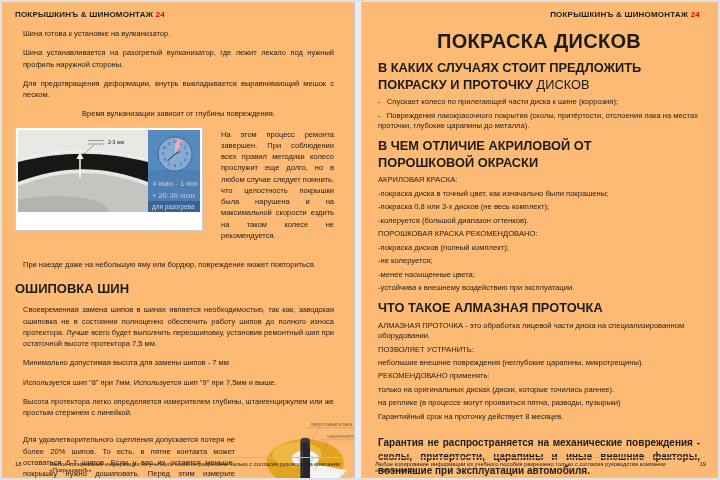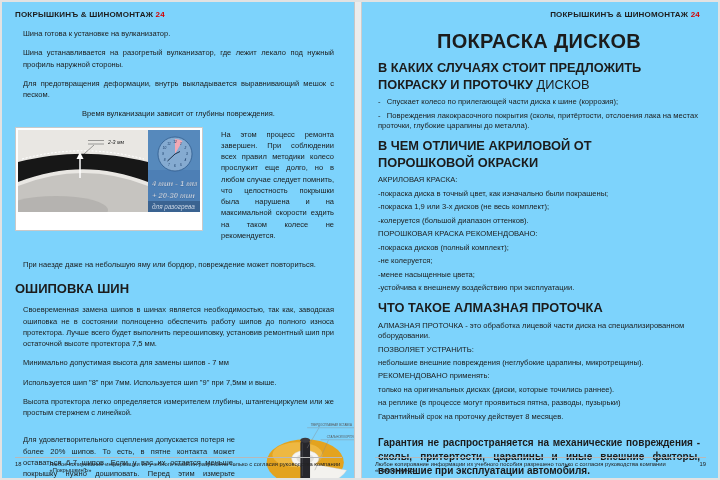--- a/index.html
+++ b/index.html
@@ -3,35 +3,35 @@
 <meta charset="utf-8">
 <style>
   * { box-sizing: border-box; }
   html,body { margin:0; padding:0; }
   body {
     width:720px; height:480px; overflow:hidden;
     background:#f4f4f4; color:#1c1c1c;
     font-family:"Liberation Sans", sans-serif;
   }
   .spread { display:flex; width:720px; height:480px; background:#fff; border:2px solid #e2e2e2; }
-  .page { position:relative; height:476px; overflow:hidden; background:#7dd3fc; }
+  .page { position:relative; height:476px; overflow:hidden; background:#fdba74; }
   .page-left  { width:352px; padding:6px 12px 0 13px; }
   .gutter { width:8px; background:#ececec; border-left:1px solid #c6c6c6; border-right:1px solid #cccccc; }
   .page-right { flex:1; padding:6px 18px 0 16px; }
 
   .hdr { font-size:8px; font-weight:700; margin-top:2px; letter-spacing:.2px; }
   .hdr-right { text-align:right; }
   .red { color:#d40000; }
 
   .t { font-size:7.5px; line-height:1.5; text-align:justify; margin:8px; }
   .intro { margin-top:9px; }
   .centered { text-align:center; margin:8px 0 7px; }
 
   .fig-row { display:flex; margin-top:3px; }
-  .vulc-fig { width:188px; height:104px; border:1px solid #c9c9c9; background:#fff; padding:2px; flex:none;font-style:italic; }
+  .vulc-fig { width:188px; height:104px; border:1px solid #c9c9c9; background:#fff; padding:2px; flex:none; }
   .vulc-fig svg { display:block; width:182px; height:82px; }
   .beside { flex:1; padding-left:10px; margin-top:2px; }
 
   .warn-road { margin-top:10px; }
   .h2-left { font-size:13px; font-weight:700; margin:11px 0 4px; }
   .sp { margin-top:8px; }
 
   .stud-row { display:flex; margin-top:7px; }
   .stud-text { width:212px; flex:none; }
   .stud-fig { flex:1; margin-left:4px; margin-top:-6px; }
@@ -178,21 +178,21 @@
     </h2>
     <p class="line">-&nbsp;&nbsp;&nbsp;Спускает колесо по прилегающей части диска к шине (коррозия);</p>
     <p class="line">-&nbsp;&nbsp;&nbsp;Повреждения лакокрасочного покрытия (сколы, притёртости, отслоения лака на местах проточки, глубокие царапины до металла).</p>
 
     <h2 class="sec-h">
       <span>В ЧЕМ ОТЛИЧИЕ АКРИЛОВОЙ ОТ</span><br>
       <span>ПОРОШКОВОЙ ОКРАСКИ</span>
     </h2>
     <p class="line">АКРИЛОВАЯ КРАСКА:</p>
     <p class="line">-покраска диска в точный цвет, как изначально были покрашены;</p>
-    <p class="line">-покраска 1,9 или 3-х дисков (не весь комплект);</p>
+    <p class="line">-покраска 0,8 или 3-х дисков (не весь комплект);</p>
     <p class="line">-колеруется (большой диапазон оттенков).</p>
     <p class="line">ПОРОШКОВАЯ КРАСКА РЕКОМЕНДОВАНО:</p>
     <p class="line">-покраска дисков (полный комплект);</p>
     <p class="line">-не колеруется;</p>
     <p class="line">-менее насыщенные цвета;</p>
     <p class="line">-устойчива к внешнему воздействию при эксплуатации.</p>
 
     <h2 class="sec-h">ЧТО ТАКОЕ АЛМАЗНАЯ ПРОТОЧКА</h2>
     <p class="line">АЛМАЗНАЯ ПРОТОЧКА - это обработка лицевой части диска на специализированном оборудовании.</p>
     <p class="line">ПОЗВОЛЯЕТ УСТРАНИТЬ:</p>

